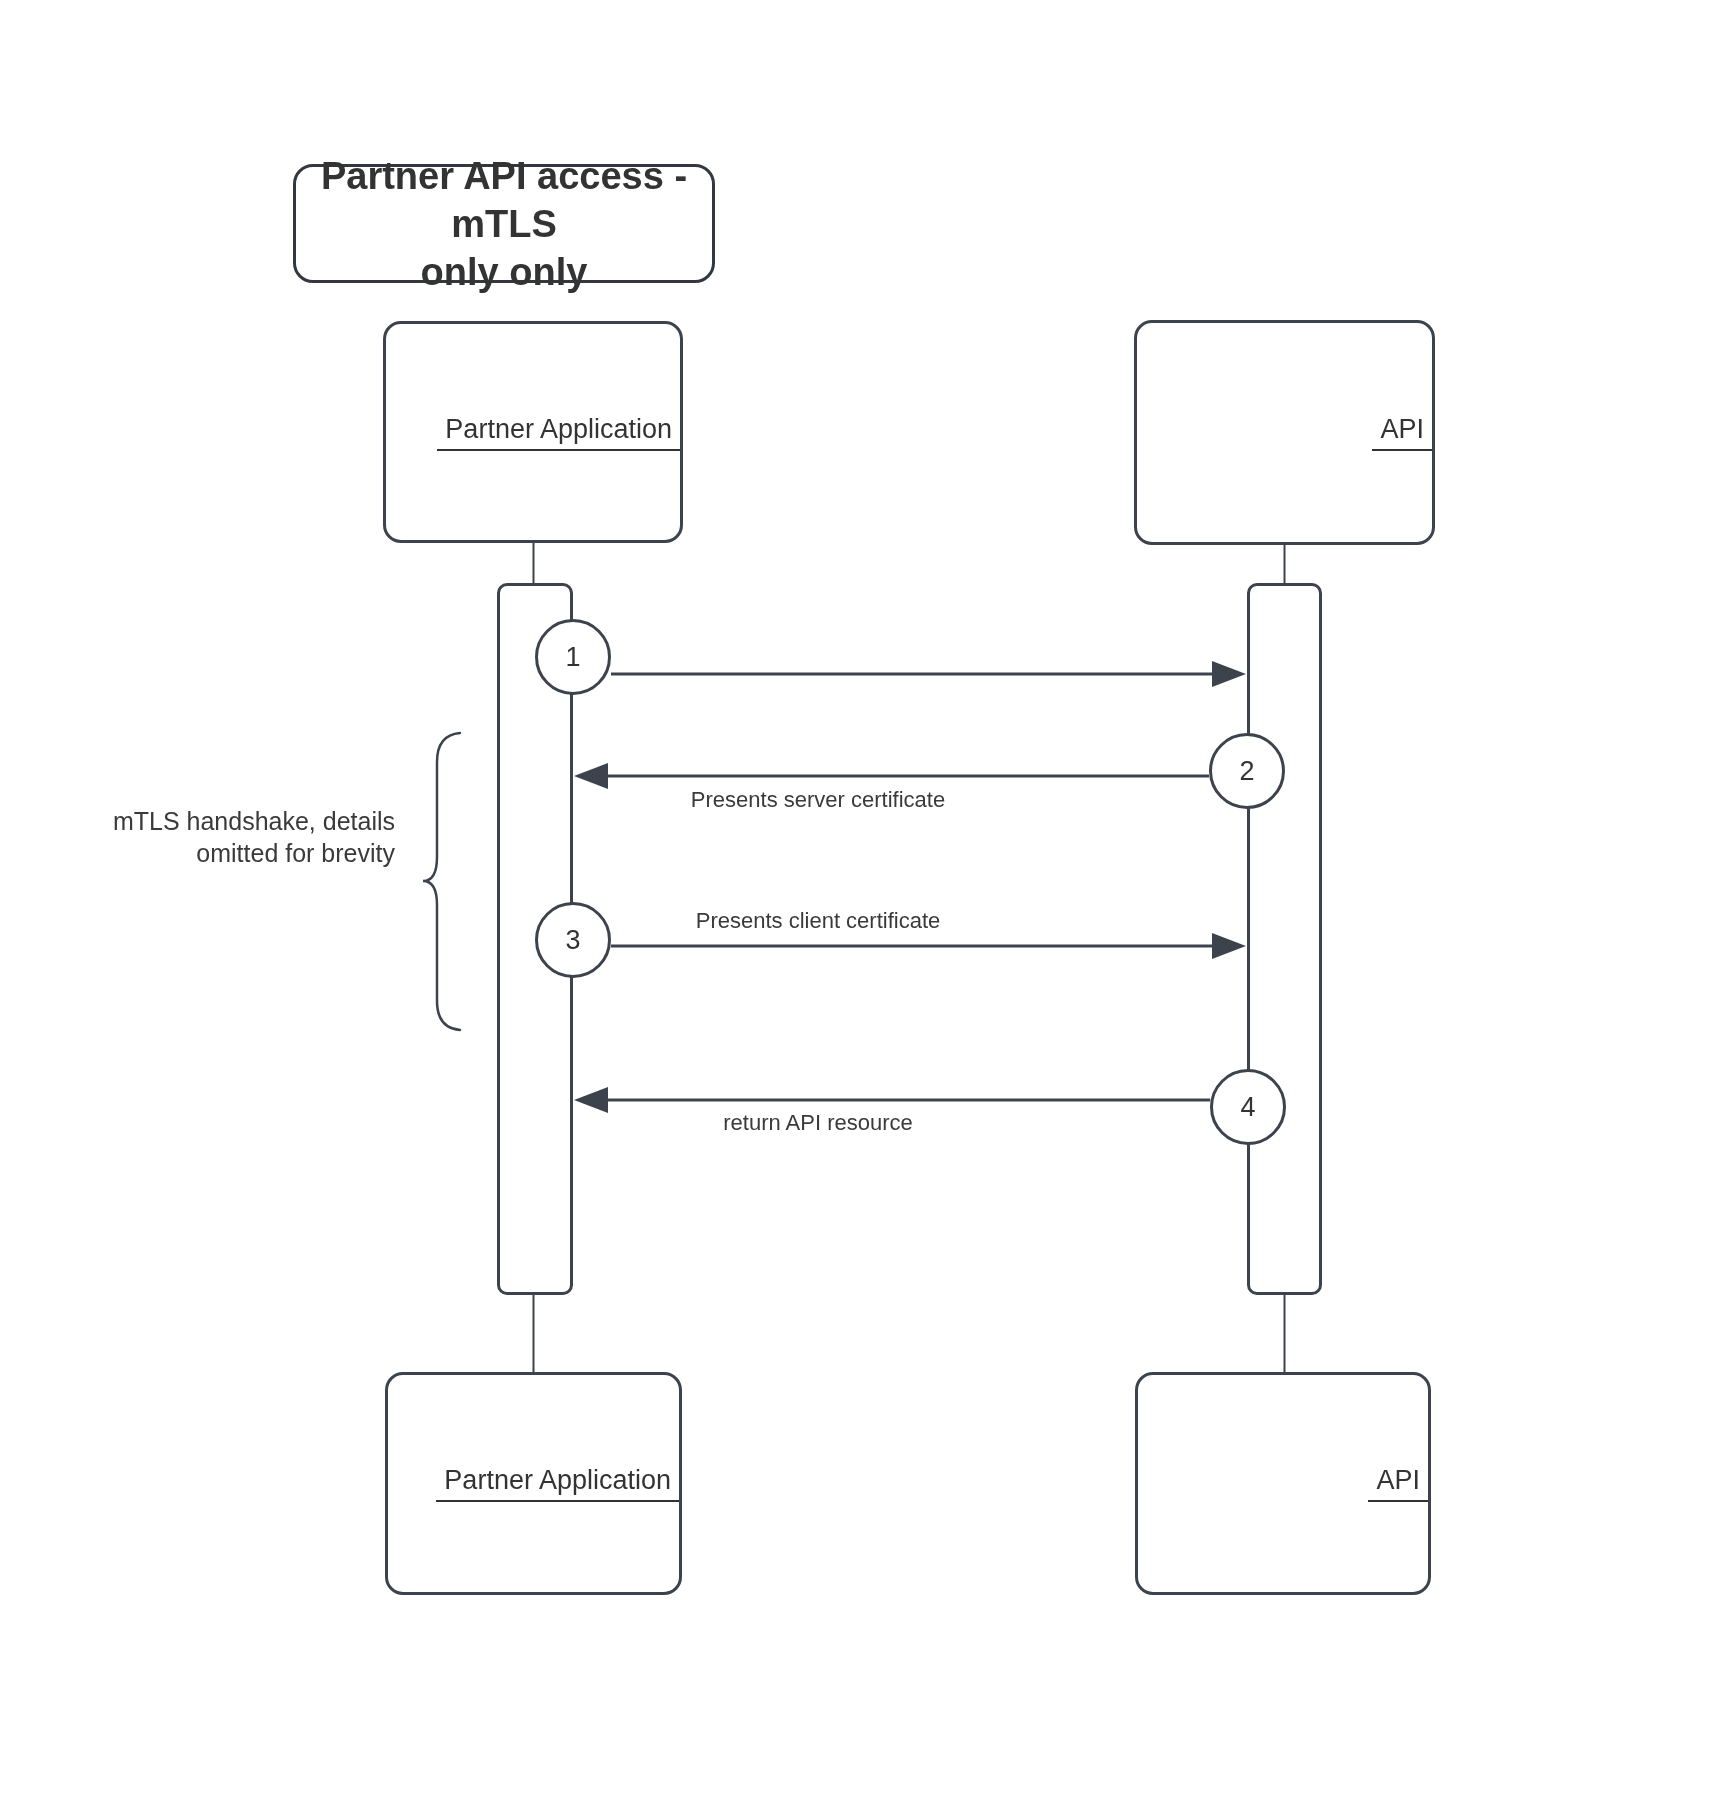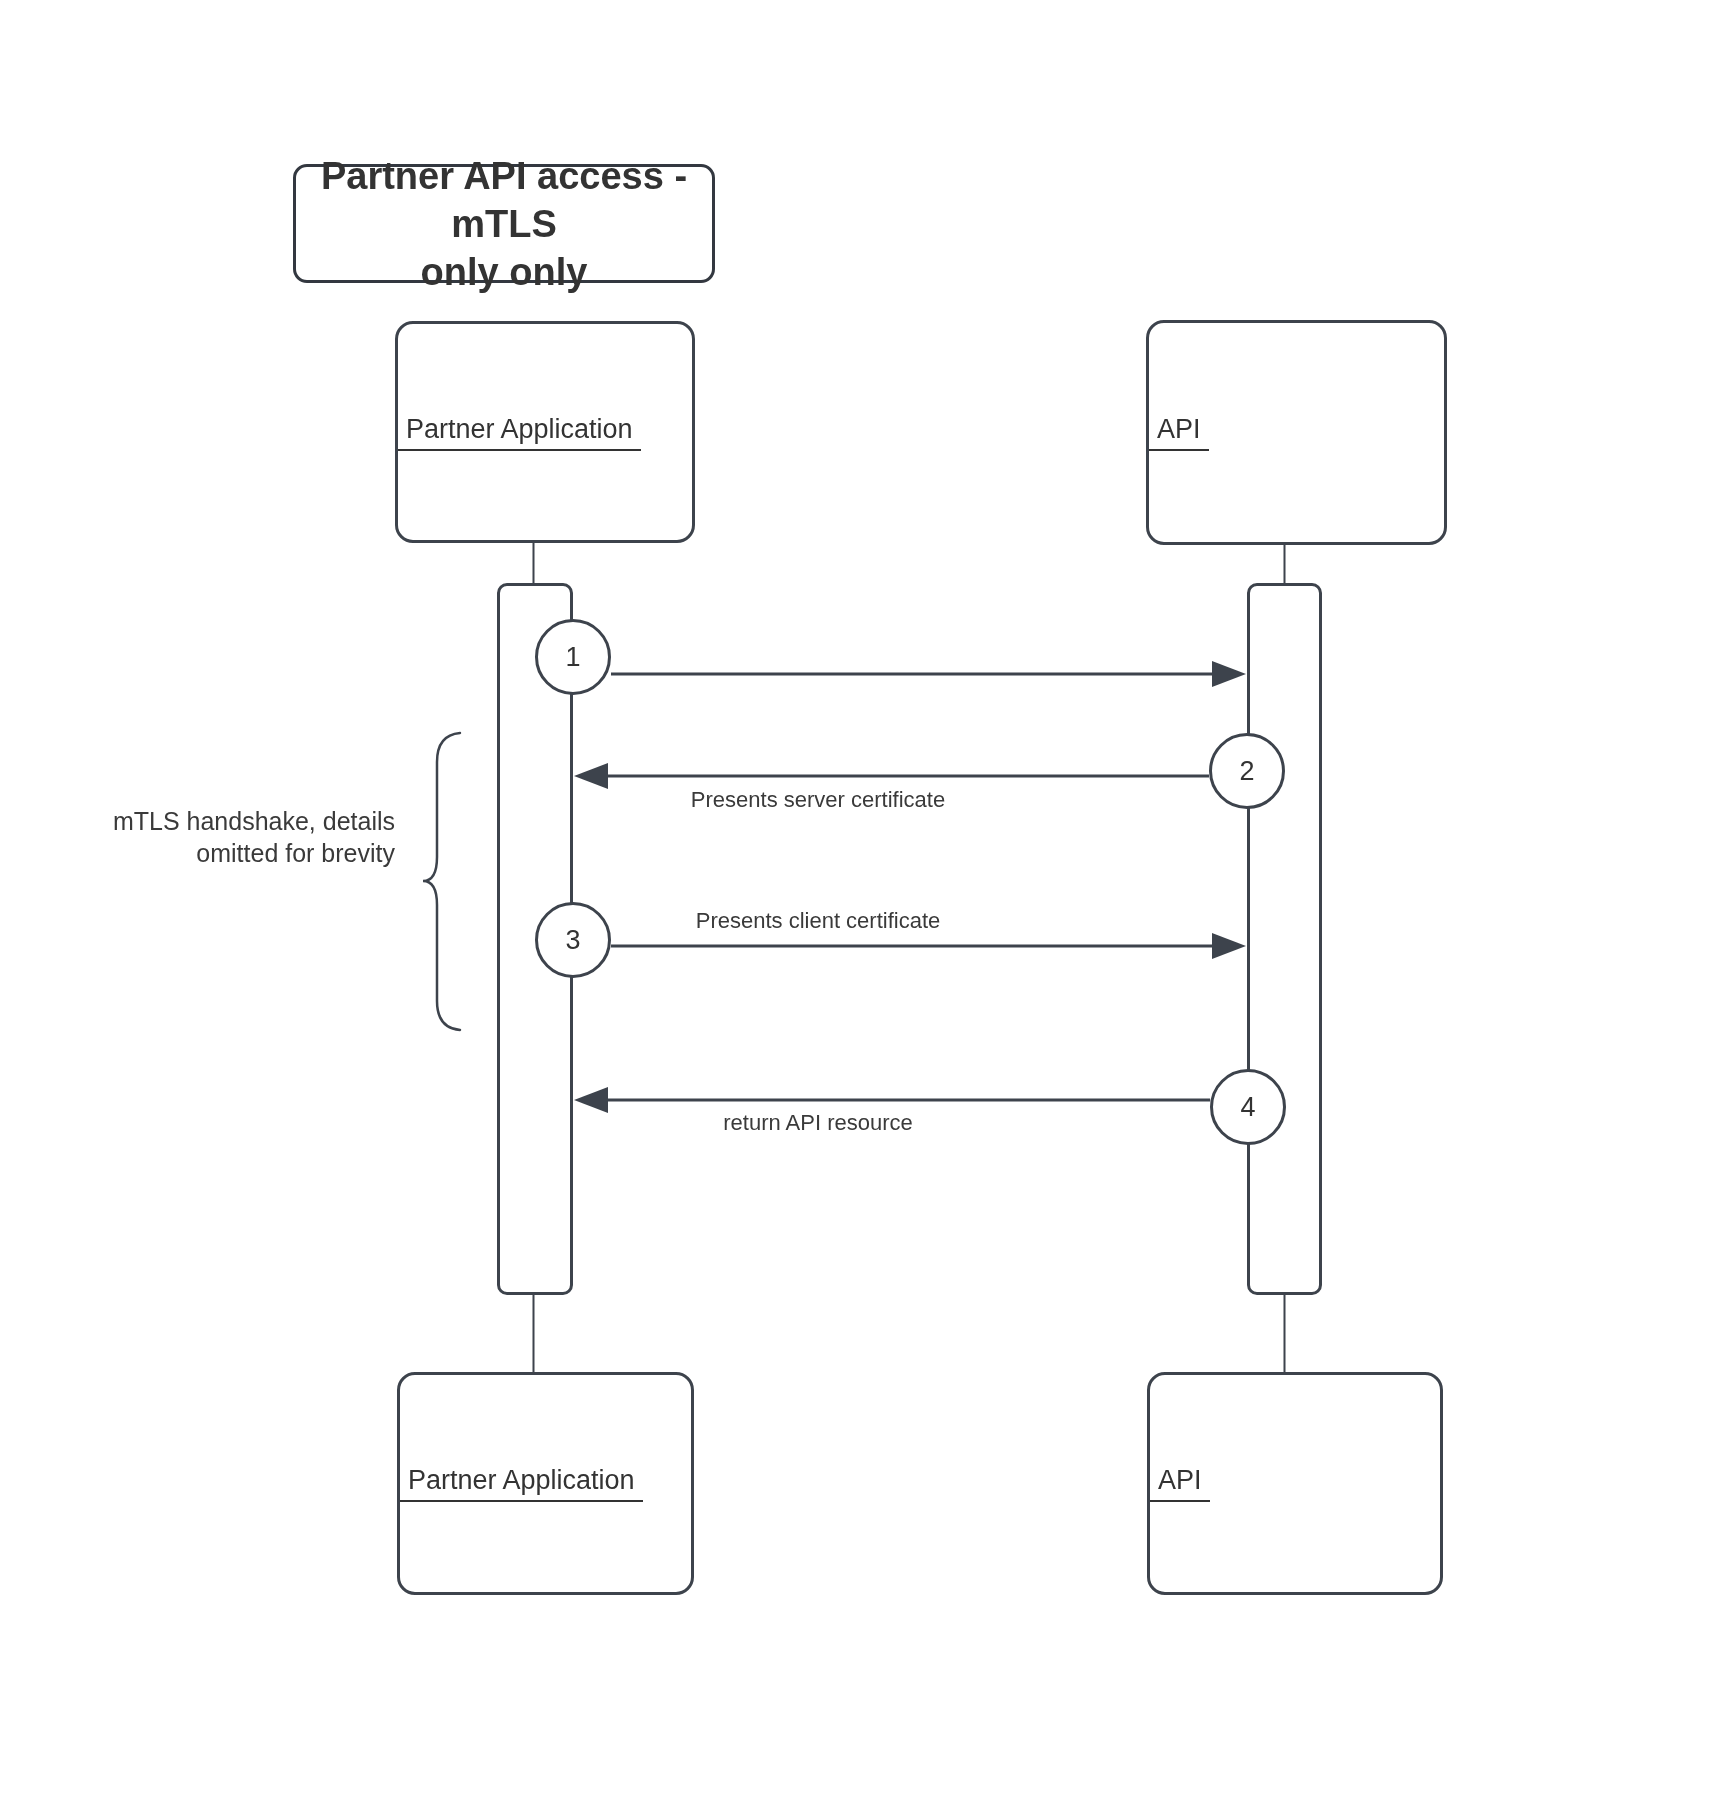--- a/index.html
+++ b/index.html
@@ -21,42 +21,41 @@
     width: 1710px; height: 1813px;
   }
 
   .title-box {
     position: absolute;
     left: 293px; top: 164px;
     width: 422px; height: 119px;
     box-sizing: border-box;
     background: #ffffff;
     border: 3px solid #333840;
-    border-radius: 14px;
+    border-radius: 20px;
     display: flex;
     flex-direction: column;
     align-items: center;
     justify-content: center;
     font-weight: bold;
     font-size: 38px;
     line-height: 48px;
     color: #333333;
     text-align: center;
   }
 
   .actor-box {
     position: absolute;
     box-sizing: border-box;
     background: #ffffff;
     border: 3px solid #3d434c;
     border-radius: 18px;
     display: flex;
     align-items: center;
-    justify-content: flex-start;
-    margin-left: 12px;
+    justify-content: flex-end;
   }
   .actor-box.partner-top  { left: 383px;  top: 321px;  width: 300px; height: 222px; }
   .actor-box.api-top      { left: 1134px; top: 320px;  width: 301px; height: 225px; }
   .actor-box.partner-bottom { left: 385px;  top: 1372px; width: 297px; height: 223px; }
   .actor-box.api-bottom     { left: 1135px; top: 1372px; width: 296px; height: 223px; }
 
   .actor-label {
     font-size: 27px;
     color: #333333;
     border-bottom: 2px solid #333333;

